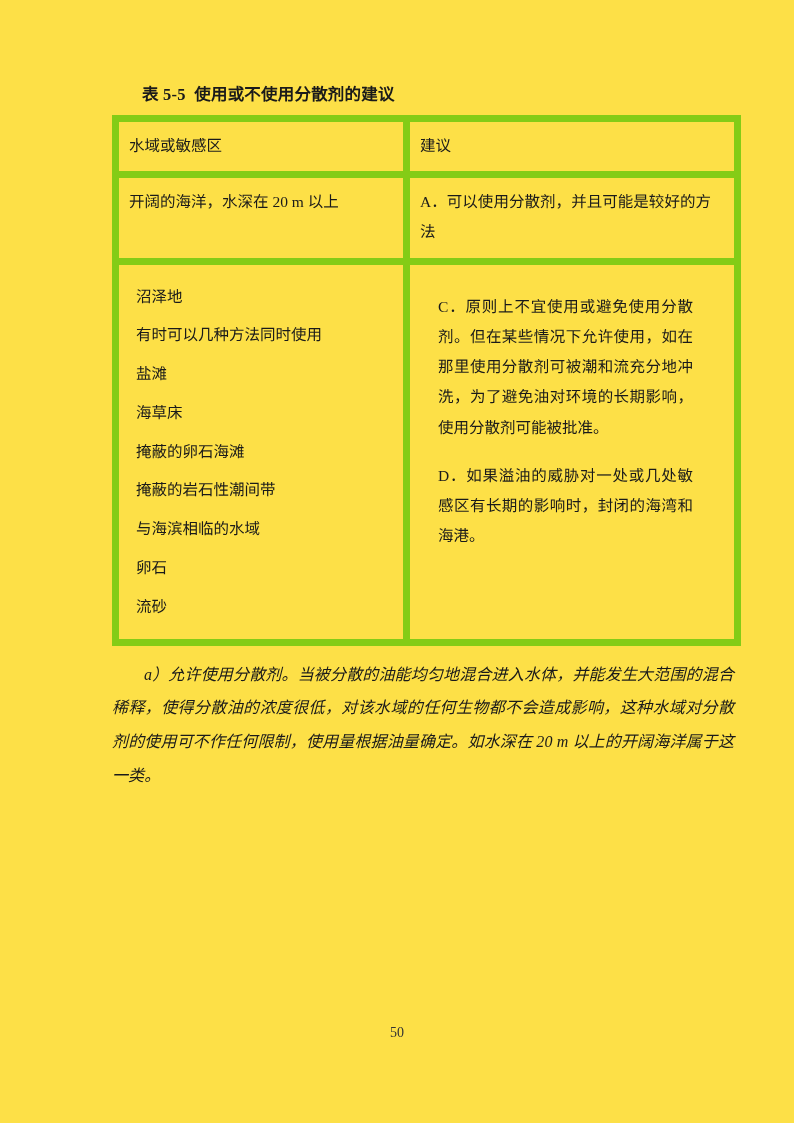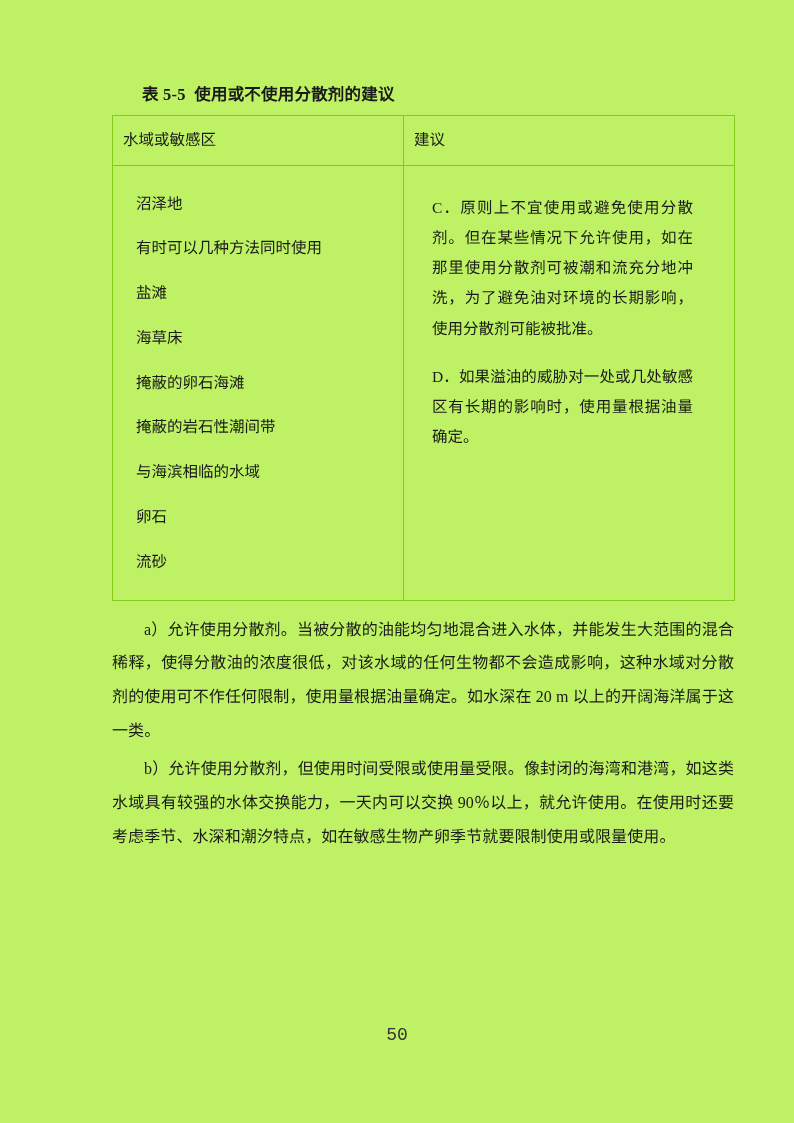--- a/index.html
+++ b/index.html
@@ -14,21 +14,21 @@
     position: relative;
     font-family: "Liberation Serif", "DejaVu Serif", serif;
     color: #1a1a1a;
     overflow: hidden;
   }
   .page {
     position: absolute;
     left: 0; top: 0;
     width: 794px;
     height: 1123px;
-    background: #bef264;
+    background: #fde047;
   }
   .content {
     position: absolute;
     left: 112px;
     top: 84px;
     width: 622px;
   }
 
   
   .table-caption {
@@ -42,21 +42,21 @@
 
   
   table.rec-table {
     border-collapse: collapse;
     width: 622px;
     table-layout: fixed;
     margin: 0;
   }
   table.rec-table td,
   table.rec-table th {
-    border: 1px solid #84cc16;
+    border: 7px solid #84cc16;
     vertical-align: top;
     padding: 9px 23px 9px 10px;
     font-size: 15.5px;
     line-height: 1.95;
     text-align: left;
     font-weight: normal;
   }
   table.rec-table col.c1 { width: 291px; }
   table.rec-table col.c2 { width: 331px; }
 
@@ -77,36 +77,37 @@
     margin: 0;
     text-align: justify;
     text-justify: inter-ideograph;
   }
   .cell-list {
     margin: 0;
     padding: 0;
     list-style: none;
   }
   .cell-list li {
-    margin: 13px;
+    margin: 7px;
     padding: 0;
     line-height: 2.05;
   }
 
   .row1-left  { height: 62px; }
   .row2-left  { height: 136px; }
   .row3-left  { height: 330px; }
 
   
   .body-text {
     margin: 12px 0 0 0;
     font-size: 16px;
     line-height: 2.12;
     text-align: justify;
     text-justify: inter-ideograph;
+    font-style: italic;
   }
   p.para {
     margin: 0;
     text-indent: 2em;
     font-size: 16px;
     line-height: 2.12;
     text-align: justify;
     text-justify: inter-ideograph;
     letter-spacing: 0.1px;
   }
@@ -114,23 +115,23 @@
     margin-top: 4px;
   }
 
   
   .page-number {
     position: absolute;
     left: 0;
     top: 1025px;
     width: 794px;
     text-align: center;
-    font-size: 18px;
+    font-size: 14px;
     color: #333333;
-    font-family: Liberation Mono, monospace;
+    font-family: Liberation Serif, serif;
   }
 </style>
 </head>
 <body>
 
 <div class="page">
   <div class="content">
 
     <div class="table-caption">表 5-5  使用或不使用分散剂的建议</div>
 
@@ -140,48 +141,55 @@
         <col class="c2">
       </colgroup>
       <thead>
         <tr>
           <th>水域或敏感区</th>
           <th>建议</th>
         </tr>
       </thead>
       <tbody>
 
+        <tr>
+          <td class="row1-left">
+            <p class="cell-para">开阔的海洋，水深在 20 m 以上</p>
+          </td>
+          <td class="row1-right">
+            <p class="cell-para">A．可以使用分散剂，并且可能是较好的方法</p>
+          </td>
+        </tr>
 
 
         <tr>
           <td class="row3-left">
             <ul class="cell-list">
               <li>沼泽地</li>
               <li>有时可以几种方法同时使用</li>
               <li>盐滩</li>
               <li>海草床</li>
               <li>掩蔽的卵石海滩</li>
               <li>掩蔽的岩石性潮间带</li>
               <li>与海滨相临的水域</li>
               <li>卵石</li>
               <li>流砂</li>
             </ul>
           </td>
           <td class="row3-right">
             <div class="cell-lines">
               <p class="cell-para">C．原则上不宜使用或避免使用分散剂。但在某些情况下允许使用，如在那里使用分散剂可被潮和流充分地冲洗，为了避免油对环境的长期影响，使用分散剂可能被批准。</p>
-              <p class="cell-para">D．如果溢油的威胁对一处或几处敏感区有长期的影响时，使用量根据油量确定。</p>
+              <p class="cell-para">D．如果溢油的威胁对一处或几处敏感区有长期的影响时，封闭的海湾和海港。</p>
             </div>
           </td>
         </tr>
 
       </tbody>
     </table>
 
     <div class="body-text">
       <p class="para">a）允许使用分散剂。当被分散的油能均匀地混合进入水体，并能发生大范围的混合稀释，使得分散油的浓度很低，对该水域的任何生物都不会造成影响，这种水域对分散剂的使用可不作任何限制，使用量根据油量确定。如水深在 20 m 以上的开阔海洋属于这一类。</p>
-      <p class="para">b）允许使用分散剂，但使用时间受限或使用量受限。像封闭的海湾和港湾，如这类水域具有较强的水体交换能力，一天内可以交换 90％以上，就允许使用。在使用时还要考虑季节、水深和潮汐特点，如在敏感生物产卵季节就要限制使用或限量使用。</p>
     </div>
 
   </div>
 
   <div class="page-number">50</div>
 </div>
 
 </body></html>

